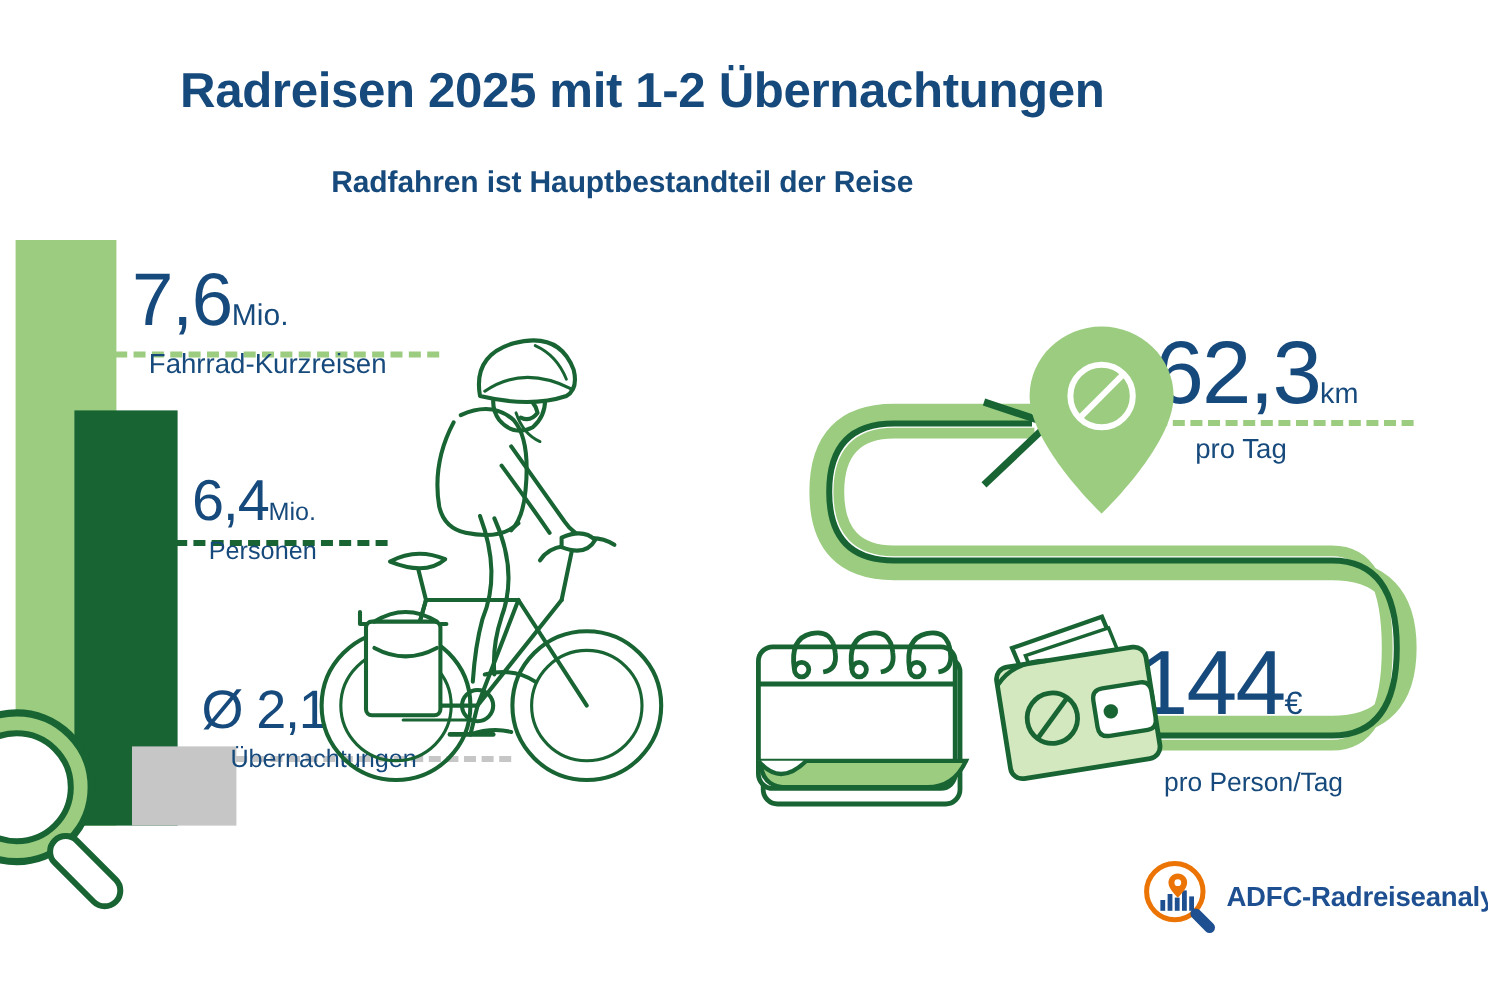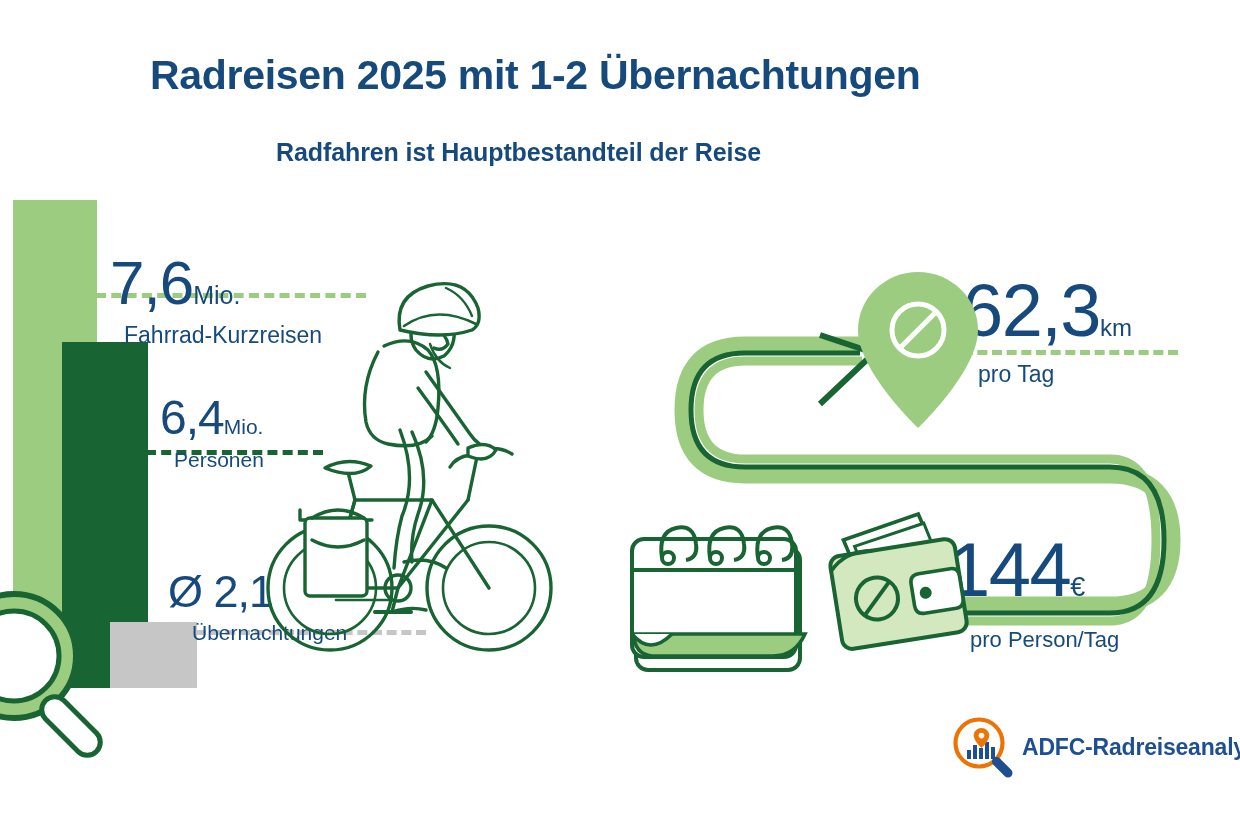--- a/index.html
+++ b/index.html
@@ -36,40 +36,40 @@
   .dash-2 { left:146px; top:450px; width:177px; border-top-color:#186433; }
   .dash-3 { left:196px; top:630px; width:230px; border-top-color:#c6c6c6; }
   .dash-km{ left:948px; top:350px; width:230px; border-top-color:#9bcc80; }
 
   
   .stat { position:absolute; white-space:nowrap; color:#174a7c; }
   .stat .big { font-size:62px; font-weight:400; letter-spacing:-1px; }
   .stat .unit { font-size:25px; font-weight:400; }
   .stat .cap { font-size:23px; font-weight:400; display:block; }
 
-  .stat-1 { left:110px; top:215px;margin-top:32px; }
+  .stat-1 { left:110px; top:215px; }
   .stat-1 .cap { margin-top:4px; margin-left:14px; }
   .stat-2 { left:160px; top:390px; }
   .stat-2 .big { font-size:48px; }
   .stat-2 .unit { font-size:21px; }
   .stat-2 .cap { font-size:21px; margin-top:3px; margin-left:14px; }
   .stat-3 { left:168px; top:566px; }
   .stat-3 .big { font-size:45px; }
   .stat-3 .cap { font-size:21px; margin-top:3px; margin-left:24px; }
 
   
   .stat-km { position:absolute; left:962px; top:268px; white-space:nowrap; }
   .stat-km .big { font-size:74px; font-weight:400; letter-spacing:-1.5px; color:#174a7c; }
   .stat-km .unit { font-size:24px; color:#174a7c; }
-  .stat-km .cap { display:block; font-size:23px; margin-top:8px; margin-left:16px; color:#174a7c; }
+  .stat-km .cap { display:block; font-size:23px; margin-top:8px; margin-left:34px; color:#174a7c; }
 
   .stat-eur { position:absolute; left:948px; top:526px; white-space:nowrap; }
   .stat-eur .big { font-size:76px; font-weight:400; letter-spacing:-1.5px; color:#174a7c; }
   .stat-eur .unit { font-size:27px; color:#174a7c; }
-  .stat-eur .cap { display:block; font-size:22px; color:#174a7c; line-height:1.22; margin-top:14px; margin-left:22px; }
+  .stat-eur .cap { display:block; font-size:22px; color:#174a7c; line-height:1.22; margin-top:26px; margin-left:22px; }
 
   
   .cal-label { position:absolute; left:678px; top:578px; white-space:nowrap; }
   .cal-label .big { font-size:42px; color:#174a7c; font-weight:400; }
   .cal-label .unit { font-size:24px; color:#174a7c; }
 
   
   .logo { position:absolute; left:952px; top:716px; display:flex; align-items:center; gap:8px; }
   .logo-text { font-size:23px; font-weight:700; color:#1d4f91; letter-spacing:-0.2px; white-space:nowrap; }
 

